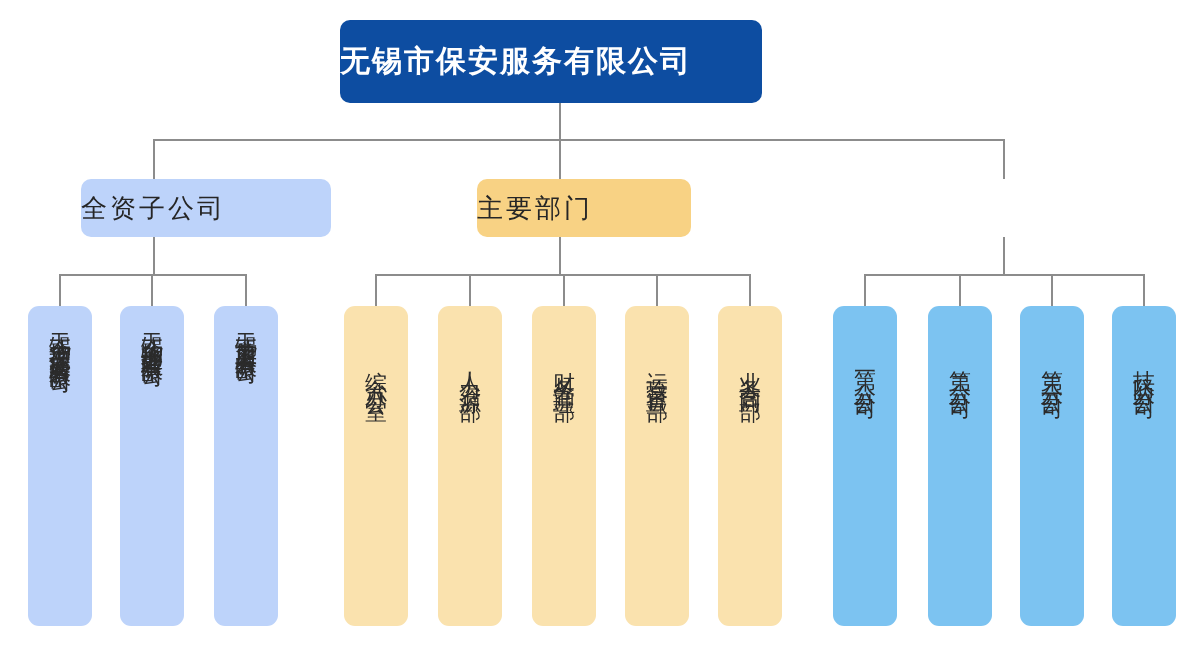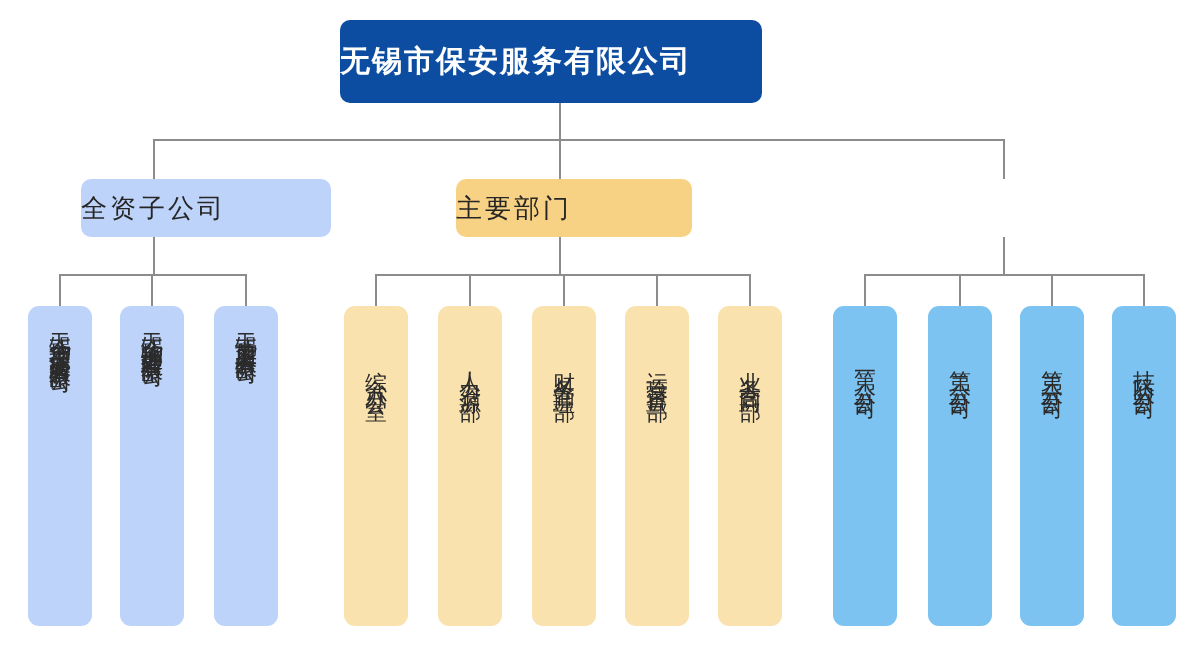--- a/index.html
+++ b/index.html
@@ -19,21 +19,21 @@
   }
 
   .root {
     left: 340px; top: 20px; width: 422px; height: 83px;
     background: #0D4DA1; color: #ffffff;
     font-size: 30px; font-weight: 700; letter-spacing: 2px;
   }
 
   .hdr { top: 179px; height: 58px; font-size: 26px; font-weight: 500; letter-spacing: 3px; }
   .hdr-sub    { left: 45px;  width: 250px; background: #BDD3FA; margin-left: 36px; }
-  .hdr-dept   { left: 456px; width: 236px; background: #F8D284; }
+  .hdr-dept   { left: 477px; width: 214px; background: #F8D284; }
   .hdr-branch { left: 897px; width: 213px; background: #7CC3F1; }
 
   .child {
     top: 306px; width: 64px; height: 320px;
     align-items: flex-start; justify-content: center;
     border-radius: 11px;
   }
   .child span {
     writing-mode: vertical-rl; text-orientation: upright;
     line-height: 1.1; font-size: 22px; color: #2b2b2b; display: block;

